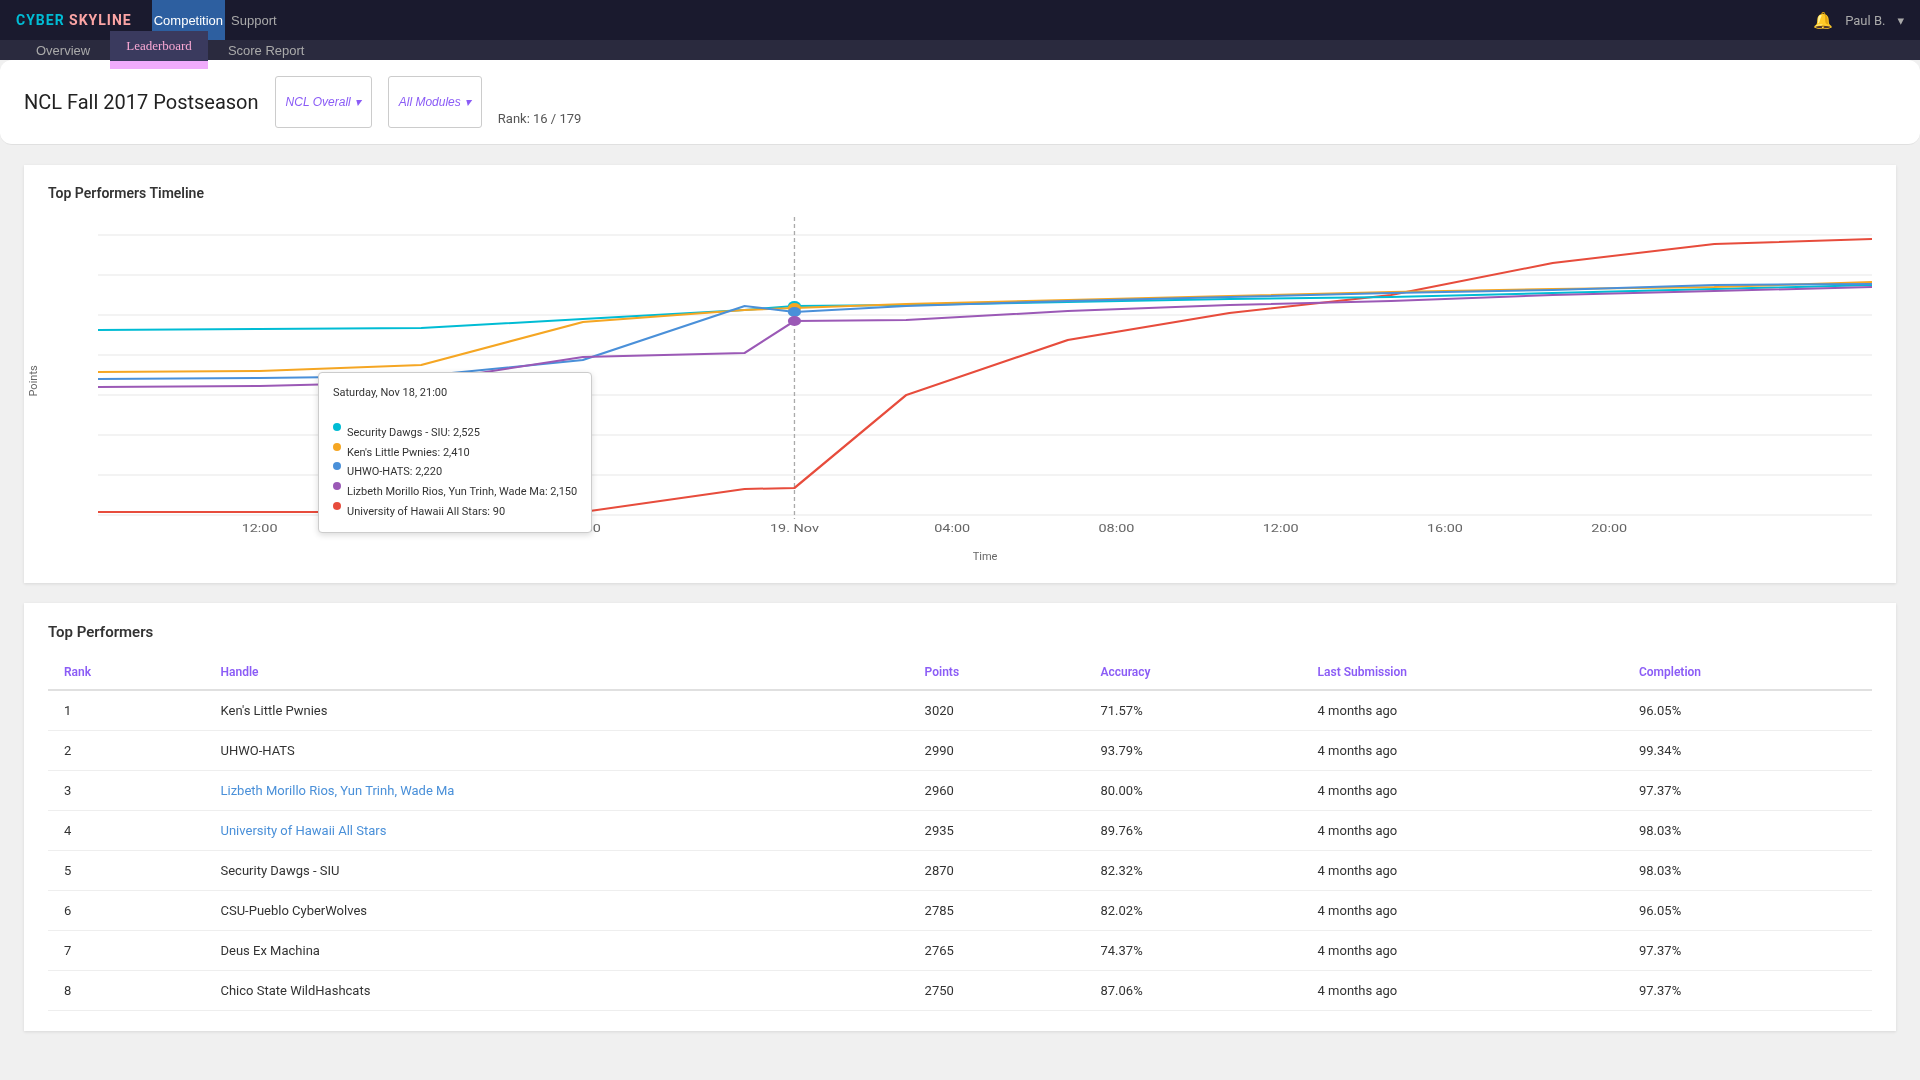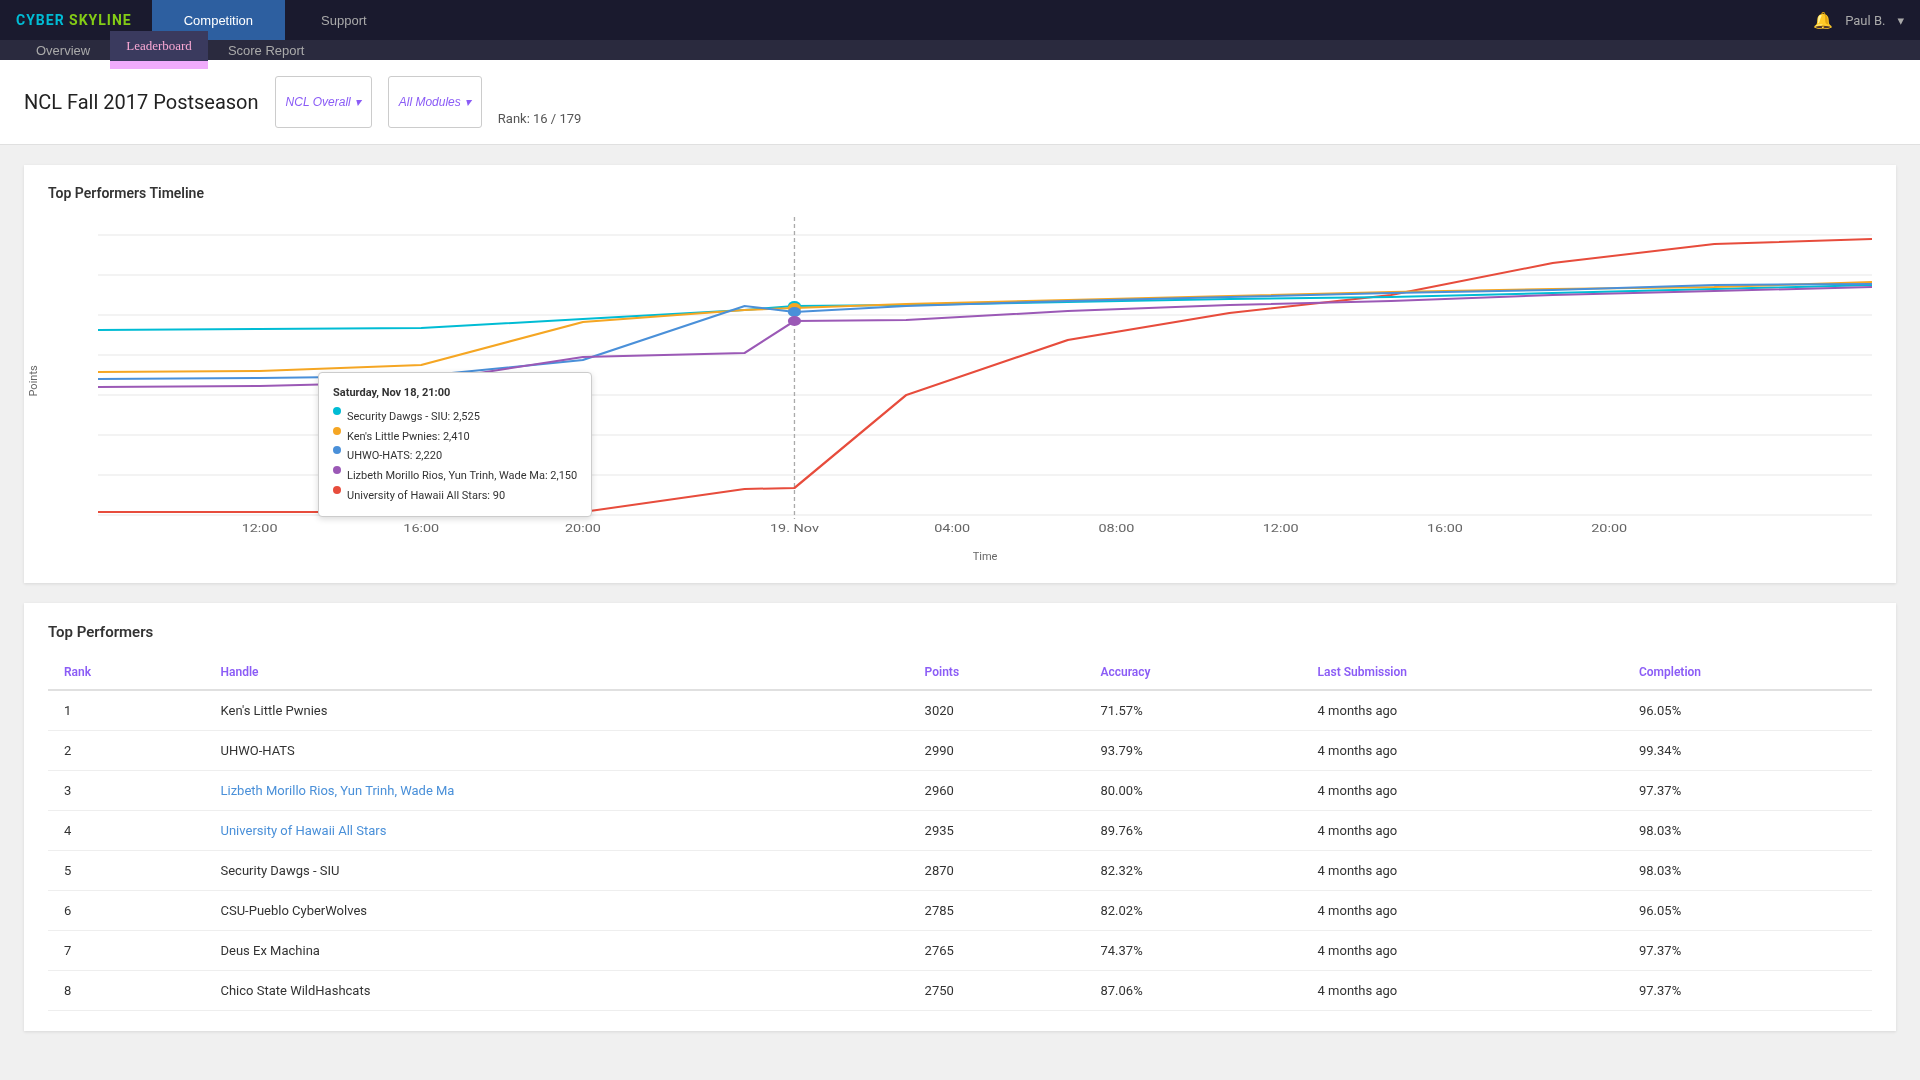--- a/index.html
+++ b/index.html
@@ -19,21 +19,21 @@
       font-size: 14px;
       margin-right: 20px;
       letter-spacing: 1px;
     }
     .brand span { color: #00bcd4; }
     .nav-tabs-top { display: flex; gap: 4px; flex: 1; }
     .nav-tab-top {
       color: #aaa;
       background: none;
       border: none;
-      padding: 0 32px;
+      padding: 0 2px;
       height: 40px;
       cursor: pointer;
       font-size: 13px;
       display: flex; align-items: center;
     }
     .nav-tab-top.active { background: #2d5fa0; color: white; }
     .top-nav-right { display: flex; align-items: center; gap: 12px; color: #aaa; font-size: 13px; }
     .bell-icon { font-size: 16px; }
 
     
@@ -57,20 +57,21 @@
     .sub-tab.active { background: #3a3a5e; color: #f9a8d4; border-bottom: 8px solid #f0abfc; font-family: Liberation Serif, serif; }
 
     
     .page-header {
       background: white;
       padding: 16px 24px;
       display: flex;
       align-items: center;
       gap: 16px;
       border-bottom: 1px solid #e0e0e0;
+      border-radius: 12px;
     }
     .page-title { font-size: 20px; font-weight: 400; color: #222; }
     .dropdown-btn {
       background: none;
       border: 1px solid #ccc;
       border-radius: 3px;
       padding: 18px 10px;
       font-size: 12px;
       cursor: pointer;
       color: #8b5cf6;
@@ -115,39 +116,39 @@
       border: 1px solid #ccc;
       border-radius: 4px;
       padding: 10px 14px;
       font-size: 11px;
       line-height: 1.8;
       box-shadow: 0 2px 6px rgba(0,0,0,0.15);
       left: 220px;
       top: 155px;
       z-index: 10;
     }
-    .tooltip-title { font-weight: 700; color: #333; margin-bottom: 4px; }
+    .tooltip-title { font-weight: 400; color: #333; margin-bottom: 20px; }
     .tooltip-row { display: flex; gap: 6px; }
     .tooltip-dot { width: 8px; height: 8px; border-radius: 50%; flex-shrink: 0; }
 
     
     .table-title { font-size: 15px; font-weight: 600; margin-bottom: 14px; }
     table { width: 100%; border-collapse: collapse; }
     thead tr { border-bottom: 2px solid #e0e0e0; }
     th { text-align: left; padding: 10px 16px; font-size: 12px; font-weight: 600; color: #8b5cf6; }
     tbody tr { border-bottom: 1px solid #eee; }
     td { padding: 12px 16px; font-size: 13px; color: #333; }
     td.handle-link { color: #4a90d9; cursor: pointer; }
   </style>
 </head>
 <body>
 
 <nav class="top-nav">
   <div class="brand">
-    <span>CYBER</span><span style="color:#84cc16"> SKYLINE</span>
+    <span>CYBER</span><span style="color:#fca5a5"> SKYLINE</span>
   </div>
   <div class="nav-tabs-top">
     <button class="nav-tab-top active">Competition</button>
     <button class="nav-tab-top">Support</button>
   </div>
   <div class="top-nav-right">
     <span class="bell-icon">🔔</span>
     <span>Paul B.</span>
     <span>▾</span>
   </div>

